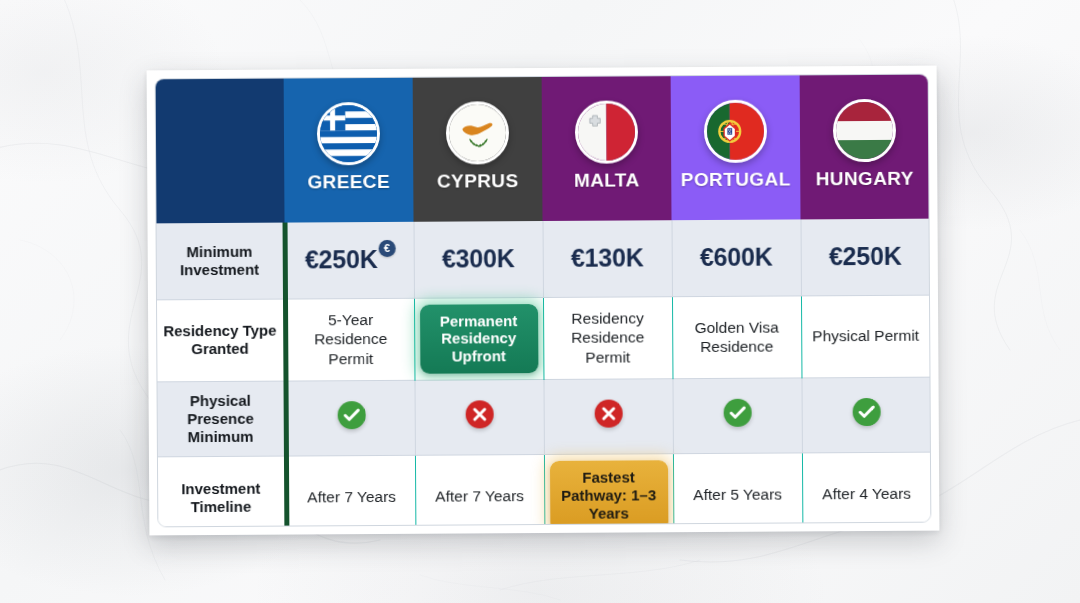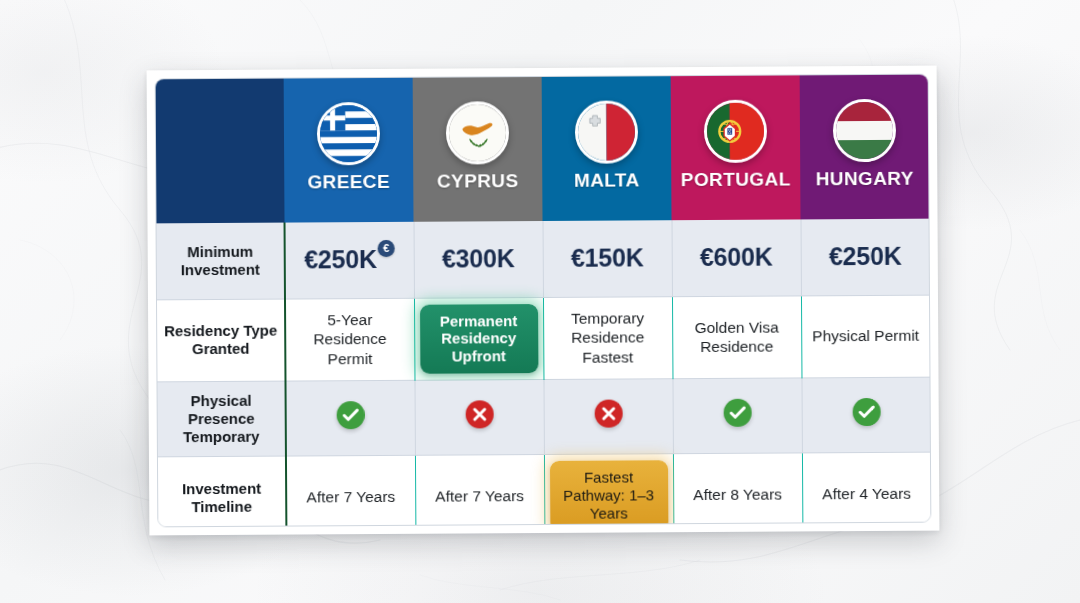--- a/index.html
+++ b/index.html
@@ -118,21 +118,21 @@
     color: #1a2c4e;
     letter-spacing: -0.2px;
   }
   tr.r-invest { height: 76px; }
   tr.r-type { height: 77px; }
   tr.r-presence { height: 75px; }
   tr.r-citizen { height: 77px; }
 
   tr.r-plain td.val { border-right: 1px solid #14b8a6; }
   tr.r-shade td.val { border-right: 1px solid #cfd6e0; }
-  tr.r-shade td.lbl, tr.r-plain td.lbl { border-right: 2px solid #14532d; }
+  tr.r-shade td.lbl, tr.r-plain td.lbl { border-right: 5px solid #14532d; }
 
   
   tr.sep-top td { border-top: 1px solid #cfd6e0; }
 
   
   .eu-badge {
     display: inline-block;
     width: 17px; height: 17px;
     border-radius: 50%;
     background: #2a4a78;
@@ -157,21 +157,21 @@
     font-size: 15px;
     line-height: 1.18;
     padding: 8px 11px;
     border-radius: 9px;
     box-shadow: 0 0 14px 5px rgba(46,190,130,0.45), 0 2px 4px rgba(0,0,0,0.2);
   }
   .pill-gold {
     display: inline-block;
     background: linear-gradient(180deg, #e8b23c 0%, #d99a20 100%);
     color: #1d1a12;
-    font-weight: normal;
+    font-weight: bold;
     font-size: 15px;
     line-height: 1.2;
     padding: 8px 10px;
     border-radius: 9px;
     box-shadow: 0 0 14px 5px rgba(235,180,70,0.42), 0 2px 4px rgba(0,0,0,0.18);
   }
 
   
   .badge-icon {
     display: inline-block;
@@ -235,21 +235,21 @@
                   </g>
                   <rect x="0" y="0" width="26.7" height="26.7" fill="#0d5eaf"></rect>
                   <rect x="10.7" y="0" width="5.3" height="26.7" fill="#ffffff"></rect>
                   <rect x="0" y="10.7" width="26.7" height="5.3" fill="#ffffff"></rect>
                 </svg>
               </span>
               <span class="cname">GREECE</span>
             </div>
           </td>
 
-          <td class="head-cell" style="background:#737373">
+          <td class="head-cell" style="background:#404040">
             <div class="flagwrap">
               <span class="flag">
                 <svg viewBox="0 0 60 60">
                   <rect width="60" height="60" fill="#fbfbf7"></rect>
                   <path d="M14 26 C18 21, 24 22, 29 24 C33 25, 37 22, 42 20 C45 19, 47 21, 45 23 C42 26, 38 27, 35 29 C31 31, 27 33, 22 32 C18 31, 15 29, 14 26 Z" fill="#d9851f"></path>
                   <g stroke="#3b7a2e" stroke-width="1.4" fill="none" stroke-linecap="round">
                     <path d="M22 37 C25 42, 29 44, 33 44"></path>
                     <path d="M40 37 C37 42, 35 44, 31 44"></path>
                   </g>
                   <g fill="#3b7a2e">
@@ -259,36 +259,36 @@
                       <circle cx="38.5" cy="39" r="1.1"></circle>
                     <circle cx="36" cy="41.5" r="1.1"></circle>
                       <circle cx="33" cy="43" r="1.1"></circle>
                   </g>
                 </svg>
               </span>
               <span class="cname">CYPRUS</span>
             </div>
           </td>
 
-          <td class="head-cell" style="background:#0369a1">
+          <td class="head-cell" style="background:#701a75">
             <div class="flagwrap">
               <span class="flag">
                 <svg viewBox="0 0 60 60">
                   <rect width="30" height="60" fill="#f7f7f5"></rect>
                   <rect x="30" width="30" height="60" fill="#cf2434"></rect>
                   <g transform="translate(12.5,12.5)">
                     <path d="M3 0 h5 v3 h3 v5 h-3 v3 h-5 v-3 h-3 v-5 h3 z" fill="#d9dde0" stroke="#9aa2a8" stroke-width="0.7"></path>
                   </g>
                 </svg>
               </span>
               <span class="cname">MALTA</span>
             </div>
           </td>
 
-          <td class="head-cell" style="background:#be185d">
+          <td class="head-cell" style="background:#8b5cf6">
             <div class="flagwrap">
               <span class="flag">
                 <svg viewBox="0 0 60 60">
                   <rect width="24" height="60" fill="#18682f"></rect>
                   <rect x="24" width="36" height="60" fill="#e02a20"></rect>
                   <circle cx="24" cy="30" r="11" fill="none" stroke="#f3d03e" stroke-width="2.4"></circle>
                   <circle cx="24" cy="30" r="11" fill="none" stroke="#f3d03e" stroke-width="1" opacity="0.9"></circle>
                   <ellipse cx="24" cy="30" rx="4" ry="11" fill="none" stroke="#f3d03e" stroke-width="1"></ellipse>
                   <path d="M13 30 h22" stroke="#f3d03e" stroke-width="1"></path>
                   <path d="M15.5 22.5 h17 M15.5 37.5 h17" stroke="#f3d03e" stroke-width="0.8"></path>
@@ -318,38 +318,38 @@
               </span>
               <span class="cname">HUNGARY</span>
             </div>
           </td>
         </tr>
 
         <tr class="r-shade r-invest">
           <td class="lbl">Minimum Investment</td>
           <td class="val"><span>€250K</span><span class="eu-badge">€</span></td>
           <td class="val">€300K</td>
-          <td class="val">€150K</td>
+          <td class="val">€130K</td>
           <td class="val">€600K</td>
           <td class="val">€250K</td>
         </tr>
 
         <tr class="r-plain r-type sep-top">
           <td class="lbl">Residency Type Granted</td>
           <td class="val">5-Year Residence Permit</td>
           <td class="val">
             <span class="pill-green">Permanent Residency Upfront</span>
           </td>
-          <td class="val">Temporary Residence Fastest</td>
+          <td class="val">Residency Residence Permit</td>
           <td class="val">Golden Visa Residence</td>
           <td class="val">Physical Permit</td>
         </tr>
 
         <tr class="r-shade r-presence sep-top">
-          <td class="lbl">Physical Presence Temporary</td>
+          <td class="lbl">Physical Presence Minimum</td>
           <td class="val">
             <span class="badge-icon badge-yes">
               <svg viewBox="0 0 28 28">
                   <path d="M7.5 14.3 l4 4 l9 -9.2" fill="none" stroke="#fff" stroke-width="3" stroke-linecap="round" stroke-linejoin="round"></path>
                 </svg>
             </span>
           </td>
           <td class="val">
             <span class="badge-icon badge-no">
               <svg viewBox="0 0 28 28">
@@ -380,20 +380,20 @@
           </td>
         </tr>
 
         <tr class="r-plain r-citizen sep-top">
           <td class="lbl">Investment Timeline</td>
           <td class="val">After 7 Years</td>
           <td class="val">After 7 Years</td>
           <td class="val">
             <span class="pill-gold">Fastest Pathway: 1–3 Years</span>
           </td>
-          <td class="val">After 8 Years</td>
+          <td class="val">After 5 Years</td>
           <td class="val">After 4 Years</td>
         </tr>
 
       </tbody>
     </table>
   </div>
 </div>
 
 </body></html>

